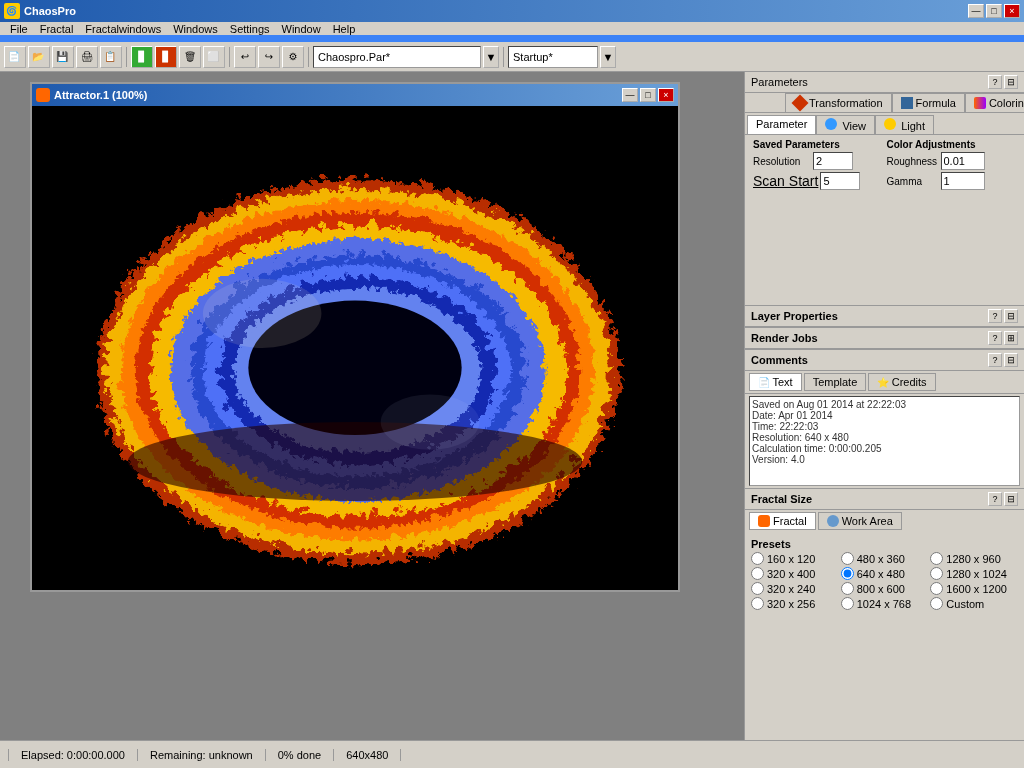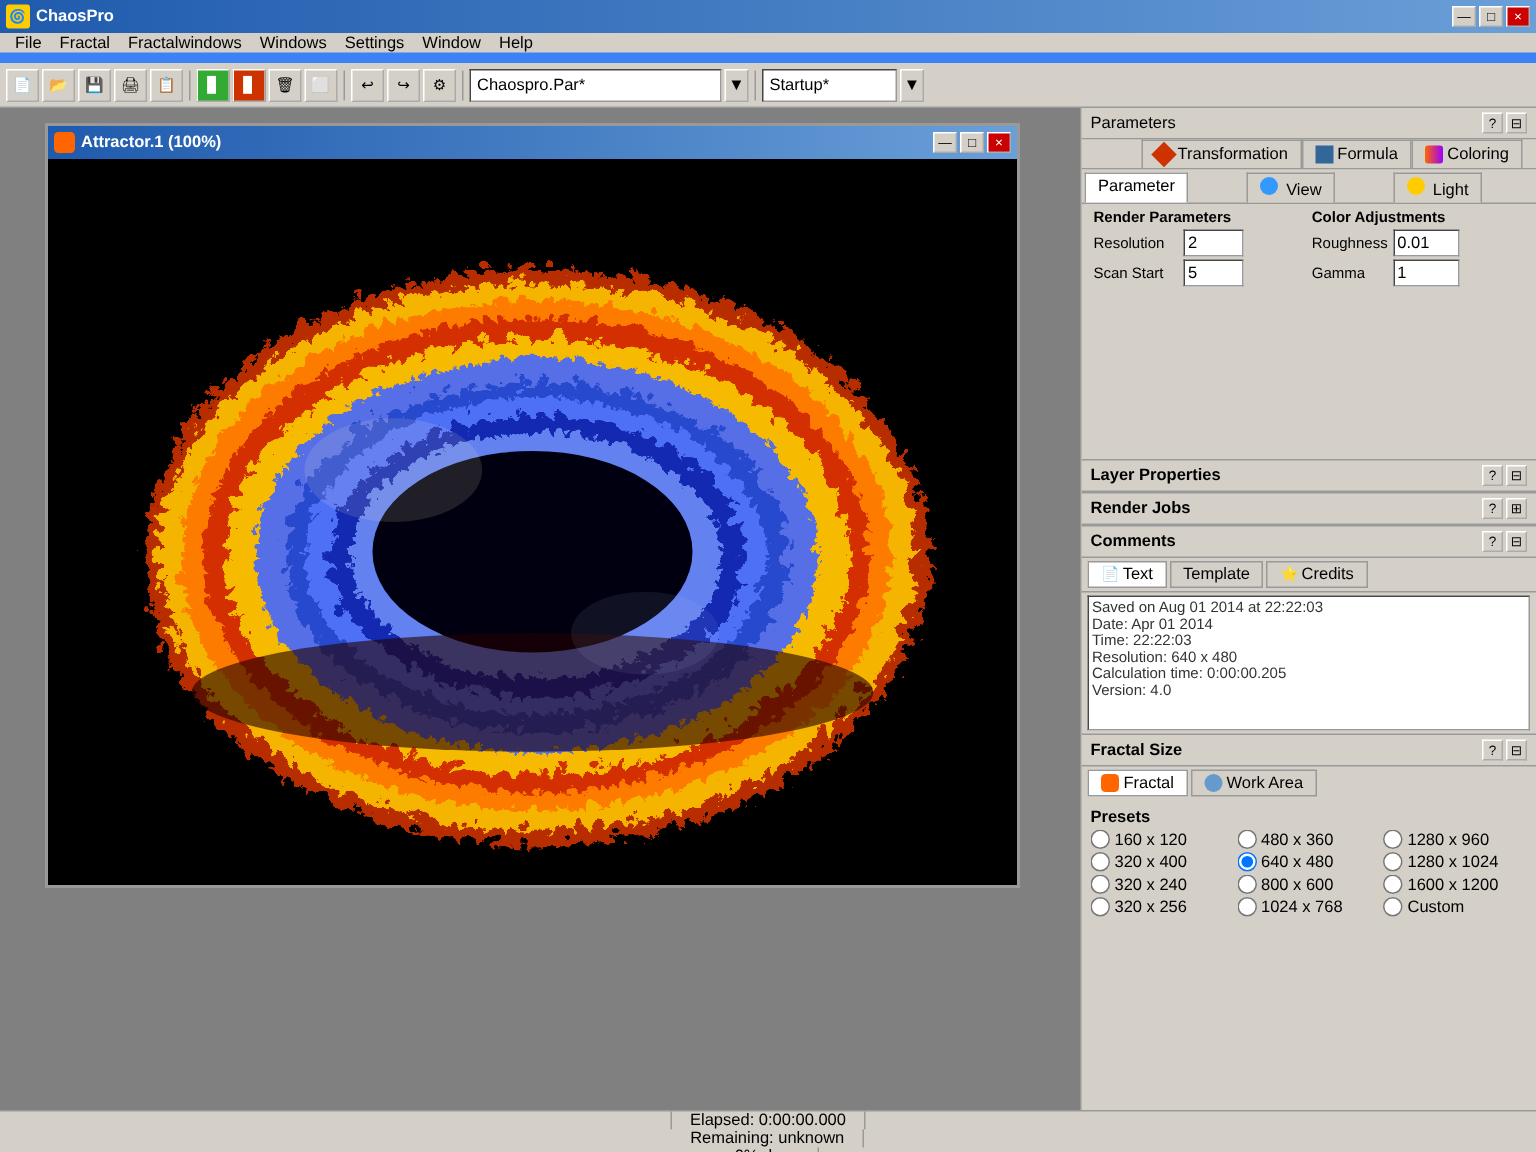--- a/index.html
+++ b/index.html
@@ -33,28 +33,28 @@
     #fractal-titlebar span { color: white; font-size: 11px; font-weight: bold; display: flex; align-items: center; gap: 4px; }
     #fractal-controls { display: flex; gap: 2px; }
     .fractal-btn { width: 16px; height: 14px; background: #d4d0c8; border: 1px outset #fff; font-size: 9px; display: flex; align-items: center; justify-content: center; cursor: pointer; }
     .fractal-btn.close { background: #cc0000; color: white; }
     #fractal-content { width: 100%; height: calc(100% - 22px); position: relative; overflow: hidden; }
 
     
     #fractal-svg { width: 100%; height: 100%; }
 
     
-    #right-panel { width: 304px; background: #d4d0c8; border-left: 1px solid #999; display: flex; flex-direction: column; overflow: hidden; }
+    #right-panel { width: 280px; background: #d4d0c8; border-left: 1px solid #999; display: flex; flex-direction: column; overflow: hidden; }
 
     
     #params-header { background: #d4d0c8; padding: 3px 6px; display: flex; align-items: center; justify-content: space-between; border-bottom: 1px solid #999; }
     #params-tabs { display: flex; border-bottom: 1px solid #999; background: #d4d0c8; padding-left: 40px; }
     .param-tab { padding: 3px 8px; font-size: 11px; cursor: pointer; border: 1px solid #999; border-bottom: none; background: #d4d0c8; display: flex; align-items: center; gap: 3px; }
 
-    #params-subtabs { display: flex; border-bottom: 1px solid #999; background: #d4d0c8; padding: 2px 2px 0; gap: 39px; }
+    #params-subtabs { display: flex; border-bottom: 1px solid #999; background: #d4d0c8; padding: 2px 2px 0; }
     .param-subtab { padding: 2px 8px; font-size: 11px; cursor: pointer; border: 1px solid #999; border-bottom: none; background: #d4d0c8; }
     .param-subtab.active { background: #fff; }
 
     
     #params-content { flex: 1; overflow-y: auto; padding: 4px; }
     .param-input { height: 18px; border: 1px inset #999; background: white; padding: 0 2px; font-size: 11px; width: 100%; }
 
     
     .section-header { background: #d4d0c8; padding: 3px 6px; display: flex; align-items: center; justify-content: space-between; border-top: 1px solid #999; border-bottom: 1px solid #999; }
     .section-title { font-size: 11px; font-weight: bold; }
@@ -70,21 +70,21 @@
     .fs-tab { padding: 2px 8px; font-size: 11px; cursor: pointer; border: 1px solid #999; background: #d4d0c8; display: flex; align-items: center; gap: 3px; }
     .fs-tab.active { background: #fff; }
     #fractal-size-content { padding: 4px; }
     .checkbox-row { display: flex; align-items: center; gap: 4px; padding: 2px 0; }
     .presets-label { font-size: 11px; font-weight: bold; margin: 4px 0 2px; }
     .presets-grid { display: grid; grid-template-columns: 1fr 1fr 1fr; gap: 2px; }
     .preset-radio { display: flex; align-items: center; gap: 3px; font-size: 11px; }
     .preset-radio input { margin: 0; }
 
     
-    #statusbar { height: 28px; background: #d4d0c8; border-top: 1px solid #999; display: flex; align-items: center; padding: 0 8px; gap: 0; font-size: 11px; flex-direction: column; }
+    #statusbar { height: 28px; background: #d4d0c8; border-top: 1px solid #999; display: flex; align-items: center; padding: 0 8px; gap: 0; font-size: 11px; }
     .status-segment { padding: 0 12px; border-right: 1px solid #999; }
     .status-segment:first-child { border-left: 1px solid #999; }
 
     
     ::-webkit-scrollbar { width: 8px; }
     ::-webkit-scrollbar-track { background: #d4d0c8; }
     ::-webkit-scrollbar-thumb { background: #a0a0a0; border: 1px solid #808080; }
     .transform-icon { width: 14px; height: 14px; background: #cc3300; transform: rotate(45deg); display: inline-block; }
     .fractal-tab-icon { width: 14px; height: 14px; background: #ff6600; border-radius: 3px; }
     .workarea-icon { width: 14px; height: 14px; background: #6699cc; border-radius: 50%; }
@@ -255,27 +255,27 @@
       <div class="param-subtab">
         <div style="width:12px;height:12px;background:#ffcc00;border-radius:50%;display:inline-block;margin-right:2px;"></div>
         <span>Light</span>
       </div>
     </div>
 
     <div id="params-content" style="max-height:170px;overflow-y:auto;">
       <div style="display:grid;grid-template-columns:1fr 1fr;gap:4px;padding:0 4px 4px;">
 
         <div>
-          <div style="font-size:10px;font-weight:bold;margin-bottom:2px;">Render Parameters</div>
+          <div style="font-size:10px;font-weight:bold;margin-bottom:2px;">Saved Parameters</div>
           <div style="display:flex;align-items:center;gap:2px;margin-bottom:2px;">
             <span style="font-size:10px;min-width:58px;">Resolution</span>
             <input class="param-input" value="2" style="width: 40px;">
           </div>
           <div style="display:flex;align-items:center;gap:2px;">
-            <span style="font-size:10px;min-width:58px;">Scan Start</span>
+            <span style="font-size:14px;min-width:58px;text-decoration:underline;">Scan Start</span>
             <input class="param-input" value="5" style="width: 40px;">
           </div>
         </div>
 
         <div>
           <div style="font-size:10px;font-weight:bold;margin-bottom:2px;">Color Adjustments</div>
           <div style="display:flex;align-items:center;gap:2px;margin-bottom:2px;">
             <span style="font-size:10px;min-width:52px;">Roughness</span>
             <input class="param-input" value="0.01" style="width: 44px;">
           </div>

